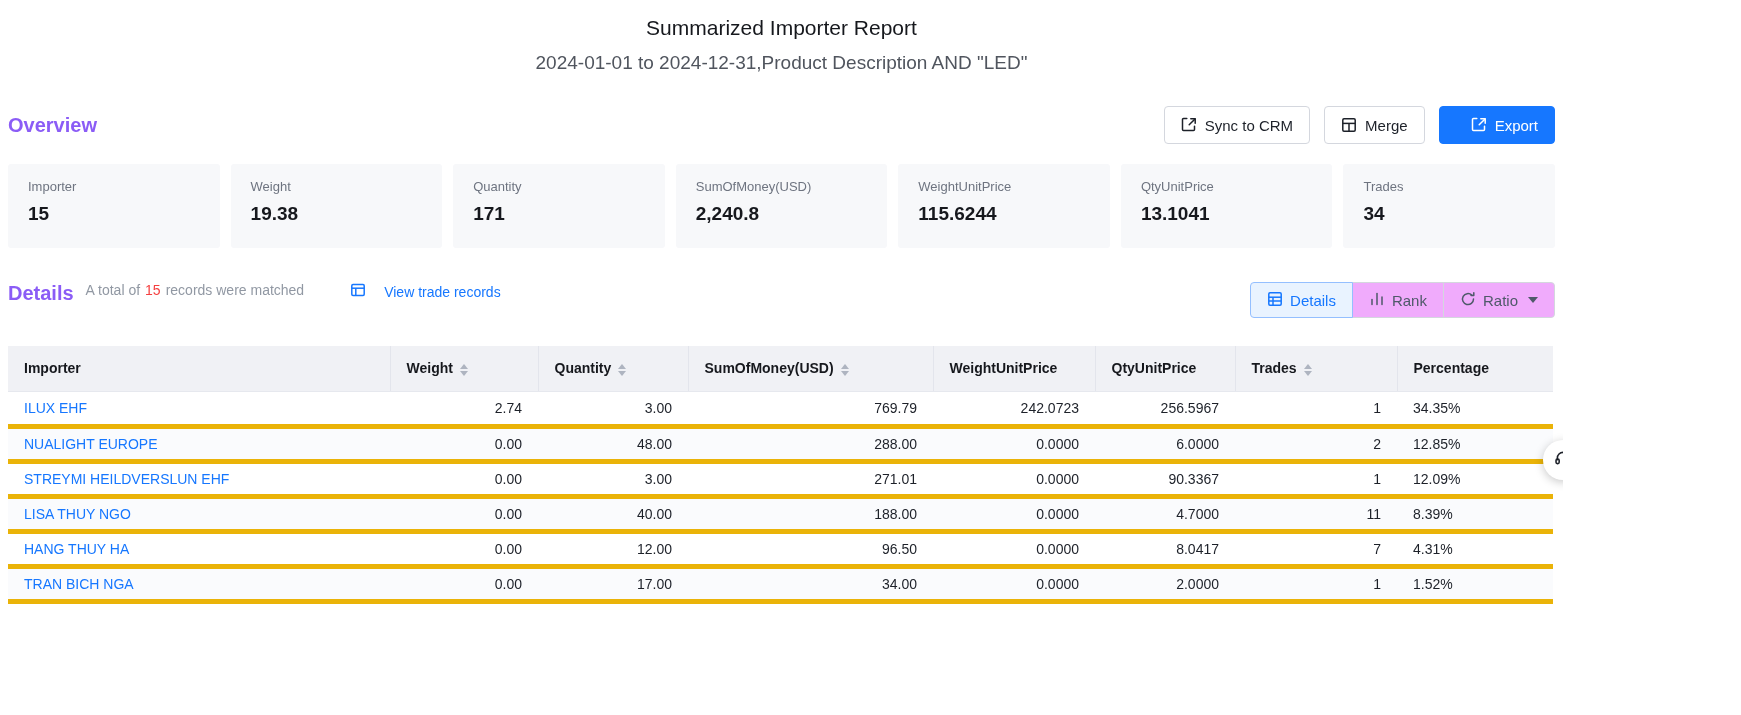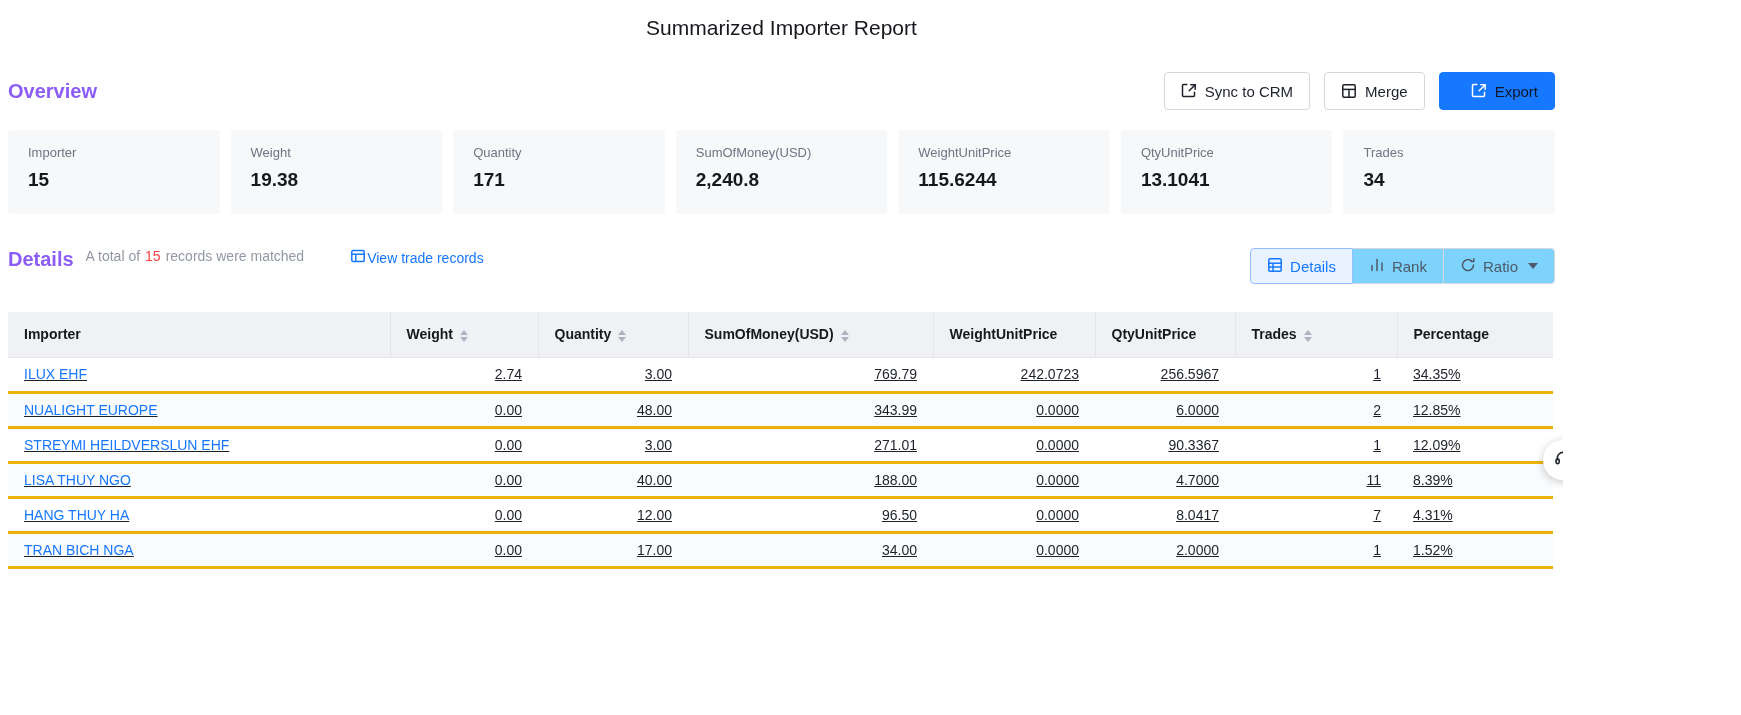--- a/index.html
+++ b/index.html
@@ -17,55 +17,55 @@
 
   
   .overview-bar { margin-top:32px; display:flex; align-items:center; justify-content:space-between; }
   .section-label { font-size:20px; font-weight:700; color:#8b5cf6; }
   .actions { display:flex; gap:14px; }
   .btn {
     display:inline-flex; align-items:center; gap:8px; height:38px; padding:0 16px;
     background:#fff; border:1px solid #d4d7de; border-radius:4px; cursor:pointer;
     font-family:inherit; font-size:15px; color:#1d2129; font-weight:500;
   }
-  .btn.primary { background:var(--accent,#1677ff); border-color:var(--accent,#1677ff); color:#0f172a;padding-left:31px; }
+  .btn.primary { background:var(--accent,#1677ff); border-color:var(--accent,#1677ff); color:#ffffff;padding-left:31px; }
   .btn svg { display:block; }
 
   
   .stats-row { margin-top:20px; display:flex; gap:11px; }
   .stat-card { flex:1 1 0; height:84px; background:#f7f8fa; border-radius:3px; padding:15px 20px; }
   .stat-label { font-size:13px; color:#6e7480; }
   .stat-value { margin-top:9px; font-size:19px; font-weight:700; color:#16181d; }
 
   
   .details-bar { margin-top:34px; display:flex; align-items:flex-start; }
   .details-summary { margin-left:12px; font-size:14px; color:#9198a3; display:flex; gap:2px; align-items:baseline; }
   .match-count { color:var(--count-red,#f53f3f); font-size:14px; padding:0 3px; }
-  .view-link { margin-left:46px; display:inline-flex; align-items:center; gap:1px; font-size:14px;
+  .view-link { margin-left:46px; display:inline-flex; align-items:center; gap:18px; font-size:14px;
     color:var(--accent,#1677ff); text-decoration:none; cursor:pointer; }
   .seg-group { margin-left:auto; display:flex; }
   .seg {
     display:inline-flex; align-items:center; gap:7px; height:36px; padding:0 16px;
-    background:#7dd3fc; border:1px solid #d4d7de; margin-left:-1px; cursor:pointer;
+    background:#f0abfc; border:1px solid #d4d7de; margin-left:-1px; cursor:pointer;
     font-family:inherit; font-size:15px; color:#4e5969;
   }
   .seg:first-child { border-radius:4px 0 0 4px; margin-left:0; }
   .seg:last-child { border-radius:0 4px 4px 0; }
   .seg.active { background:#e9f3ff; color:var(--accent,#1677ff); border-color:#94bfff; position:relative; z-index:1; }
   .caret-down { width:0; height:0; border-left:5px solid transparent; border-right:5px solid transparent;
     border-top:6px solid #4e5969; margin-left:3px; }
 
   
   .data-table { margin-top:28px; width:1545px; border-collapse:collapse; table-layout:fixed; font-size:14px; }
   .data-table thead th {
     background:#f0f1f5; height:45px; font-weight:700; color:#16181d; text-align:left;
     padding:0 16px; border-right:1px solid #e3e5ec; border-bottom:1px solid #e6e8ee; white-space:nowrap;
   }
   .data-table thead th:last-child { border-right:none; }
-  .data-table td { height:35px; padding:0 16px; border-bottom:3px solid #eab308; white-space:nowrap; overflow:hidden;text-decoration:underline; }
+  .data-table td { height:35px; padding:0 16px; border-bottom:5px solid #eab308; white-space:nowrap; overflow:hidden; }
   .data-table tbody tr:nth-child(even) td { background:#fafbfd; }
   .al-right { text-align:right; }
   .al-left { text-align:left; }
   .data-table th:nth-child(1), .data-table td:nth-child(1){ width:382px; }
   .data-table th:nth-child(2), .data-table td:nth-child(2){ width:148px; }
   .data-table th:nth-child(3), .data-table td:nth-child(3){ width:150px; }
   .data-table th:nth-child(4), .data-table td:nth-child(4){ width:245px; }
   .data-table th:nth-child(5), .data-table td:nth-child(5){ width:162px; }
   .data-table th:nth-child(6), .data-table td:nth-child(6){ width:140px; }
   .data-table th:nth-child(7), .data-table td:nth-child(7){ width:162px; }
@@ -83,20 +83,21 @@
     cursor:pointer;
   }
 </style>
 </head>
 <body>
 
 <div class="viewport">
   <div class="page">
 
     <h1 class="page-title">Summarized Importer Report</h1>
+    <div class="page-subtitle">2024-01-01 to 2024-12-31,Product Description AND "LED"</div>
 
     <div class="overview-bar">
       <div class="section-label">Overview</div>
       <div class="actions">
         <button class="btn">
           <span>
             <svg width="16" height="16" viewBox="0 0 16 16" fill="none" stroke="#1d2129" stroke-width="1.5" stroke-linecap="round" stroke-linejoin="round">
               <path d="M13.5 9.2v3.3a1 1 0 0 1-1 1h-10a1 1 0 0 1-1-1v-10a1 1 0 0 1 1-1h3.3"></path>
               <path d="M9.8 1.8h4.4v4.4"></path>
               <path d="M14 2 8.2 7.8"></path>
@@ -243,21 +244,21 @@
             <td class="al-right">769.79</td>
             <td class="al-right">242.0723</td>
             <td class="al-right">256.5967</td>
             <td class="al-right">1</td>
             <td class="al-left">34.35%</td>
           </tr>
           <tr>
             <td class="al-left"><a class="importer-link">NUALIGHT EUROPE</a></td>
             <td class="al-right">0.00</td>
             <td class="al-right">48.00</td>
-            <td class="al-right">343.99</td>
+            <td class="al-right">288.00</td>
             <td class="al-right">0.0000</td>
             <td class="al-right">6.0000</td>
             <td class="al-right">2</td>
             <td class="al-left">12.85%</td>
           </tr>
           <tr>
             <td class="al-left"><a class="importer-link">STREYMI HEILDVERSLUN EHF</a></td>
             <td class="al-right">0.00</td>
             <td class="al-right">3.00</td>
             <td class="al-right">271.01</td>

